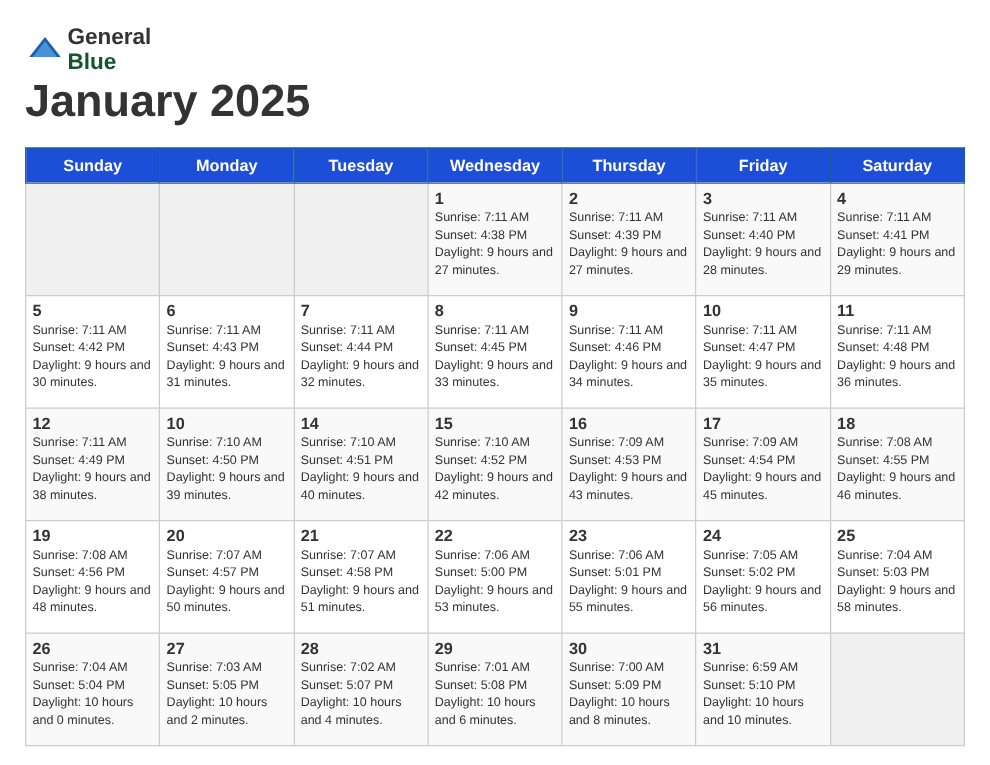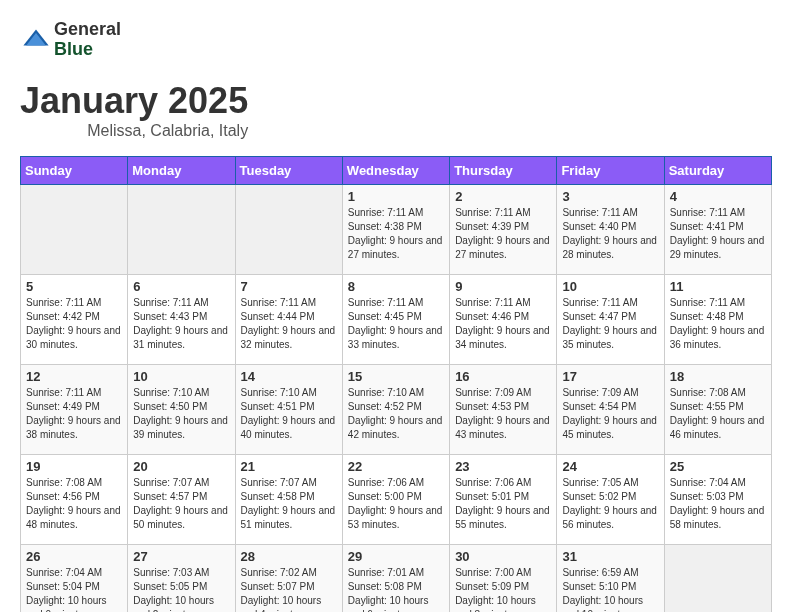--- a/index.html
+++ b/index.html
@@ -42,38 +42,37 @@
       height: 28px;
       margin-left: 2px;
     }
     .title-section {
       text-align: right;
     }
     .calendar-title {
       font-size: 36px;
       font-weight: bold;
       color: #333;
-      margin-top: 20px;
     }
     .calendar-subtitle {
       font-size: 16px;
       color: #555;
     }
     table {
       width: 100%;
       border-collapse: collapse;
       table-layout: fixed;
     }
     thead tr th {
-      background-color: #8b5cf6;
+      background-color: #1d4ed8;
       color: #fff;
       font-size: 13px;
       font-weight: bold;
       padding: 6px 4px;
-      text-align: left;
+      text-align: center;
       border: 1px solid #1a5fa8;
     }
     tbody tr td {
       border: 1px solid #ccc;
       vertical-align: top;
       padding: 4px 5px;
       font-size: 10.5px;
       color: #333;
       height: 90px;
       background: #fff;
@@ -106,21 +105,20 @@
       <polygon points="20,5 38,28 2,28" fill="#1a5fa8"></polygon>
       <polygon points="20,10 34,28 6,28" fill="#4a90d9"></polygon>
     </svg>
     <div class="logo-text">
       <span class="logo-general">General</span>
       <span class="logo-blue">Blue</span>
     </div>
   </div>
   <div class="title-section">
     <div class="calendar-title">January 2025</div>
-    <div class="calendar-subtitle">Melissa, Calabria, Italy</div>
   </div>
 </div>
 
 <table>
   <thead>
     <tr>
     <th>Sunday</th>
         <th>Monday</th>
         <th>Tuesday</th>
         <th>Wednesday</th>

